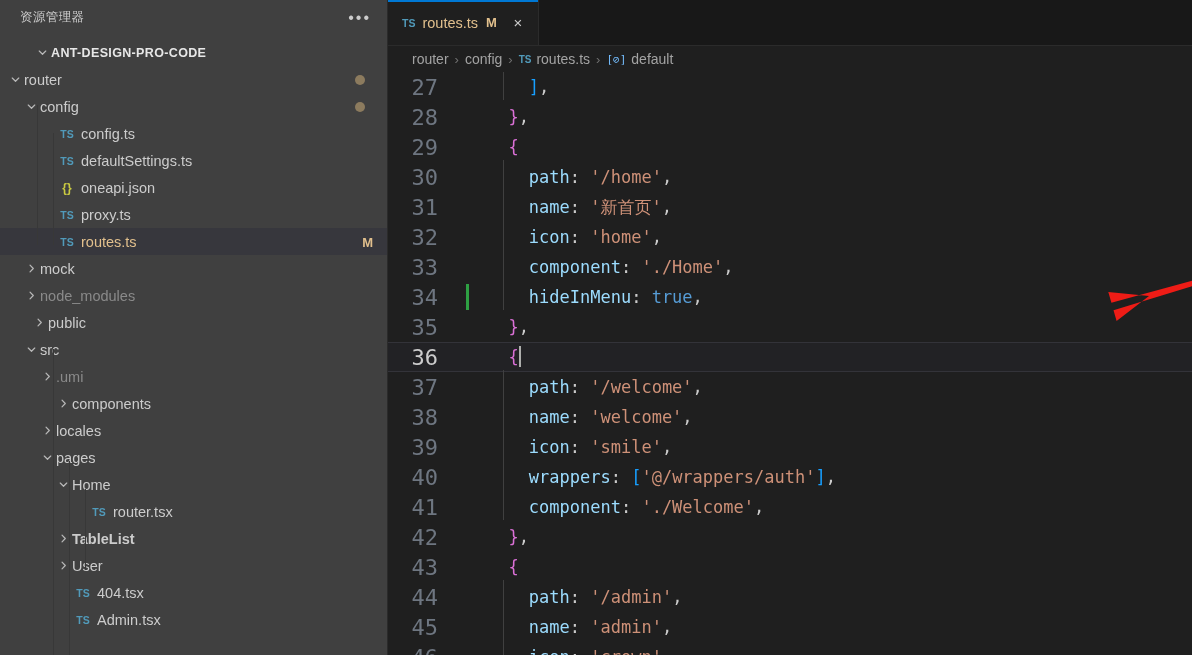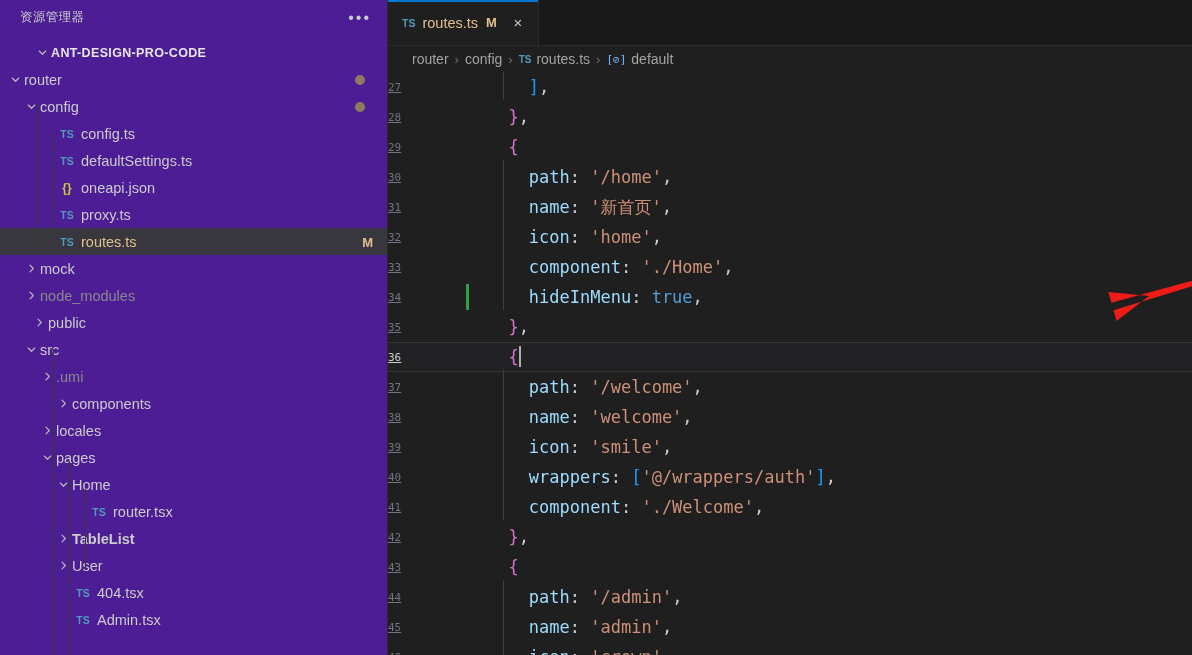--- a/index.html
+++ b/index.html
@@ -7,21 +7,21 @@
     width: 1192px; height: 655px;
     background: #1e1e1e;
     font-family: "Liberation Sans", sans-serif;
     overflow: hidden;
   }
   .app { display: flex; width: 1192px; height: 655px; background: #181818; }
 
   
   .sidebar {
     width: 388px; height: 655px;
-    background: #4c1d95;
+    background: #404040;
     border-right: 1px solid #2b2b2b;
     display: flex; flex-direction: column;
     position: relative;
   }
   .sb-header {
     height: 35px; min-height: 35px;
     display: flex; align-items: center;
     padding: 0 12px 0 20px;
     justify-content: space-between;
   }
@@ -140,25 +140,24 @@
   .code-line.active { background: #222225; }
   .code-line.active::before,
   .code-line.active::after {
     content: ""; position: absolute; left: 0; right: 0; height: 1px;
     background: #333339;
   }
   .code-line.active::before { top: 0; }
   .code-line.active::after { bottom: 0; }
 
   .ln {
-    width: 72px; min-width: 72px; 
-    padding-right: 22px; color: #6e7681; font-size: 11px;
+    width: 72px; min-width: 72px; text-align: right;
+    padding-right: 22px; color: #6e7681; font-size: 22px;
     font-family: "DejaVu Sans Mono", monospace;
     user-select: none;
-    text-decoration: underline;
   }
   .code-line.active .ln { color: #cccccc; }
 
   .gutter-mark {
     position: absolute; left: 78px; width: 3px; height: 26px;
     background: #2ea043; top: 2px;
   }
 
   .code-text {
     position: relative; padding-left: 28px; white-space: pre;

